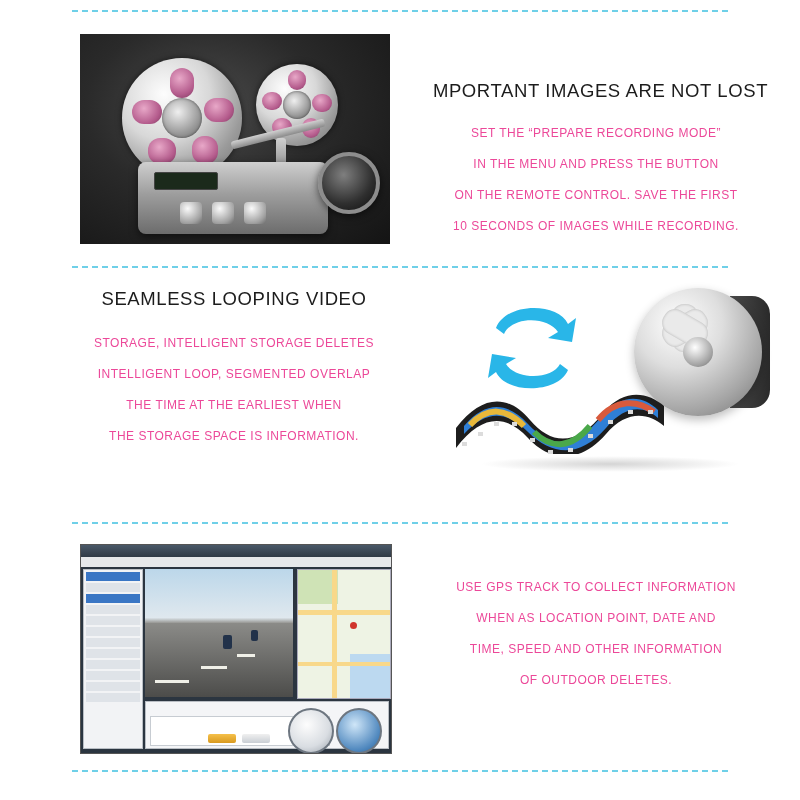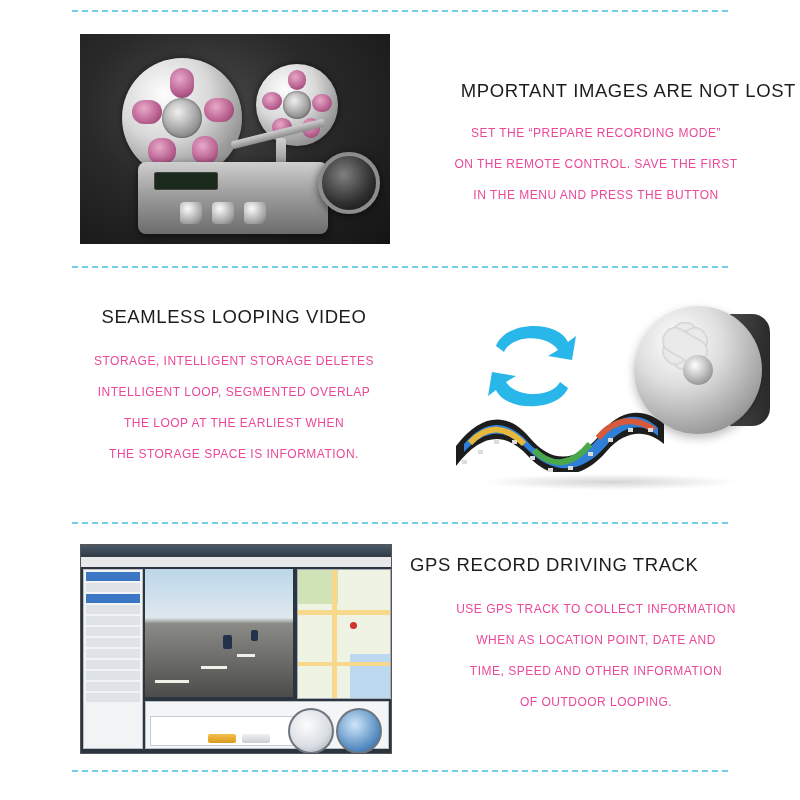--- a/index.html
+++ b/index.html
@@ -32,21 +32,21 @@
   .divider.d1 { top: 266px; }
   .divider.d2 { top: 522px; }
   .divider.d3 { top: 770px; }
 
   .section {
     position: absolute;
     left: 0;
     width: 800px;
   }
   .sec1 { top: 24px; height: 240px; }
-  .sec2 { top: 288px; height: 236px; }
+  .sec2 { top: 270px; height: 236px; }
   .sec3 { top: 536px; height: 232px; }
 
   
   .heading {
     font-size: 18.5px;
     letter-spacing: 0.6px;
     color: #1c1c1c;
     white-space: nowrap;
   }
   .bodyline {
@@ -67,21 +67,21 @@
     background: radial-gradient(ellipse at 40% 35%, #4a4a4a 0%, #2a2a2a 45%, #141414 100%);
     overflow: hidden;
   }
   .s1-text {
     position: absolute;
     left: 396px;
     top: 56px;
     width: 400px;
     text-align: center;
   }
-  .s1-text .heading { text-align: right; margin-left: 9px; }
+  .s1-text .heading { text-align: center; margin-left: 9px; }
   .s1-lines { margin-top: 16px; }
 
   
   .reel {
     position: absolute;
     border-radius: 50%;
     background:
       radial-gradient(circle at 35% 30%, #fdfdfd 0%, #d8d8d8 40%, #9b9b9b 70%, #6e6e6e 100%);
     box-shadow: 0 0 6px rgba(0,0,0,.6);
   }
@@ -330,34 +330,35 @@
         <div class="knob k2"></div>
         <div class="knob k3"></div>
       </div>
       <div class="lens"></div>
     </div>
 
     <div class="s1-text">
       <div class="heading">MPORTANT IMAGES ARE NOT LOST</div>
       <div class="s1-lines">
         <div class="bodyline">SET THE   “PREPARE RECORDING MODE”</div>
+        <div class="bodyline">IN THE MENU AND PRESS THE BUTTON</div>
         <div class="bodyline">ON THE REMOTE CONTROL. SAVE THE FIRST</div>
-        <div class="bodyline">IN THE MENU AND PRESS THE BUTTON</div>
+        <div class="bodyline">10 SECONDS OF IMAGES WHILE RECORDING.</div>
       </div>
     </div>
   </div>
 
   <div class="section sec2">
 
     <div class="s2-text">
       <div class="heading">SEAMLESS LOOPING VIDEO</div>
       <div class="s2-lines">
         <div class="bodyline">STORAGE, INTELLIGENT STORAGE DELETES</div>
         <div class="bodyline">INTELLIGENT LOOP, SEGMENTED OVERLAP</div>
-        <div class="bodyline">THE LOOP AT THE EARLIEST WHEN</div>
+        <div class="bodyline">THE TIME AT THE EARLIEST WHEN</div>
         <div class="bodyline">THE STORAGE SPACE IS INFORMATION.</div>
       </div>
     </div>
 
     <div class="s2-img">
       <div class="arrow-loop">
         <svg width="110" height="110" viewBox="0 0 110 110">
           <path d="M20 34 C30 8, 82 8, 92 30 L100 24 L96 48 L72 44 L82 38 C72 22, 36 22, 28 40 Z" fill="#29b6e8"></path>
           <path d="M92 76 C82 100, 30 100, 20 78 L12 84 L16 60 L40 64 L30 70 C40 86, 76 86, 84 70 Z" fill="#29b6e8"></path>
         </svg>
@@ -441,23 +442,22 @@
       <div class="app-bottom">
         <div class="chart-area"></div>
         <div class="gauge g1"></div>
         <div class="gauge g2"></div>
         <div class="btn-sm" style="left:62px;"></div>
         <div class="btn-sm b2" style="left:96px;"></div>
       </div>
     </div>
 
     <div class="s3-text">
-      <div class="heading">GPS RECORD DRIVING TRACK</div>
       <div class="s3-lines">
         <div class="bodyline">USE GPS TRACK TO COLLECT INFORMATION</div>
         <div class="bodyline">WHEN AS LOCATION POINT, DATE AND</div>
         <div class="bodyline">TIME, SPEED AND OTHER INFORMATION</div>
-        <div class="bodyline">OF OUTDOOR LOOPING.</div>
+        <div class="bodyline">OF OUTDOOR DELETES.</div>
       </div>
     </div>
   </div>
 
 </div>
 
 </body></html>

